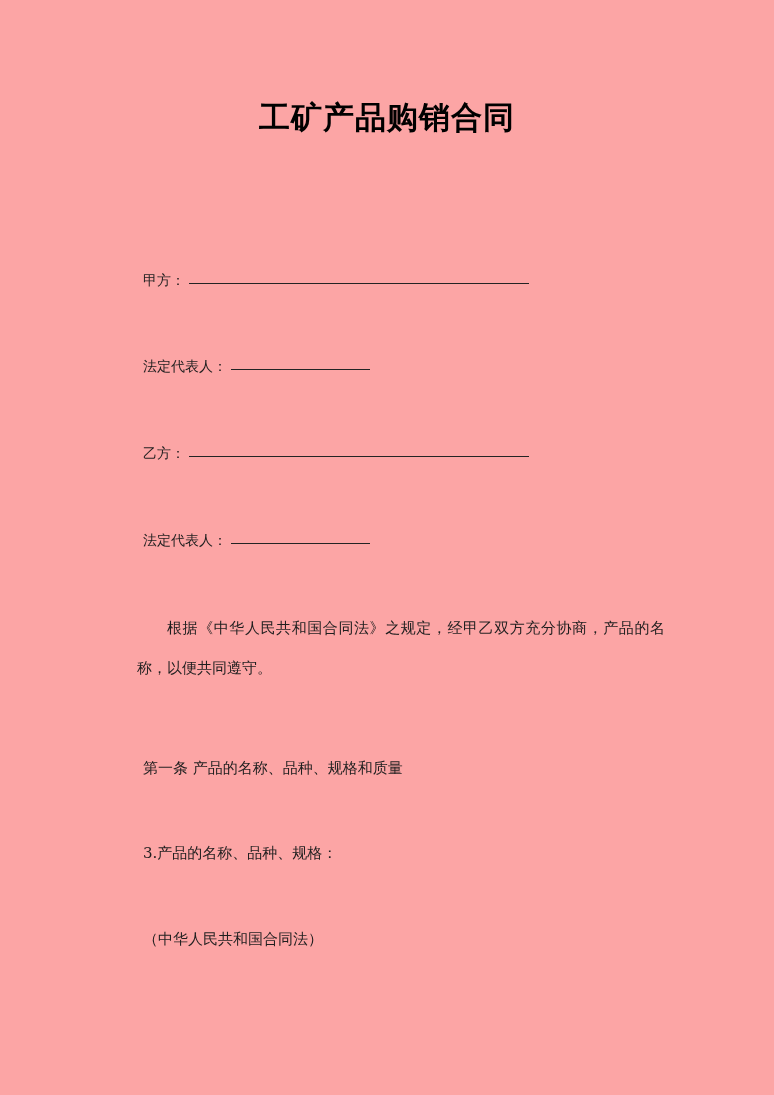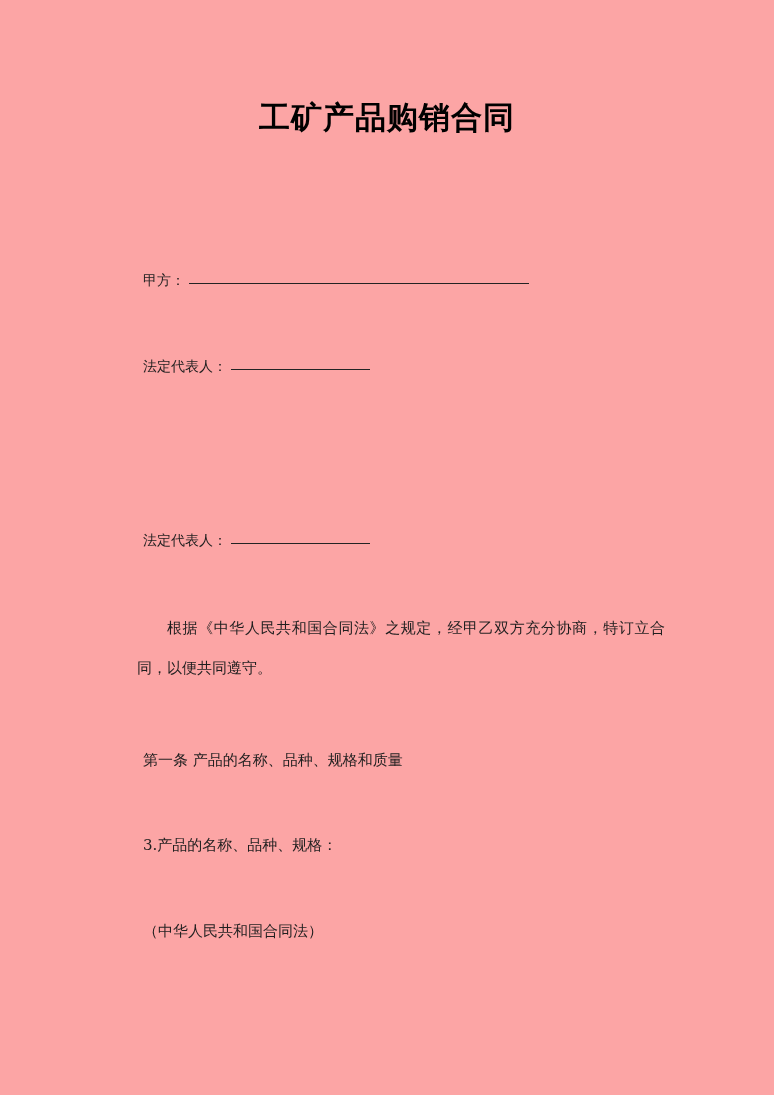--- a/index.html
+++ b/index.html
@@ -86,20 +86,21 @@
 
   .section-line {
     position: absolute;
     left: 137px;
     width: 528px;
     font-size: 15px;
     line-height: 26px;
     color: #1f1f1f;
     text-indent: 0.4em;
     white-space: nowrap;
+    margin-top: 8px;
   }
 
   .line-article-1 { top: 747px; }
   .line-item-1    { top: 832px; }
   .line-note-1    { top: 918px; }
 </style>
 </head>
 <body>
 
 <div class="page">
@@ -109,27 +110,31 @@
   <div class="field-row row-party-a">
     <span class="field-label">甲方：</span>
     <span class="field-rule rule-long"></span>
   </div>
 
   <div class="field-row row-rep-a">
     <span class="field-label">法定代表人：</span>
     <span class="field-rule rule-short"></span>
   </div>
 
+  <div class="field-row row-party-b">
+    <span class="field-label">乙方：</span>
+    <span class="field-rule rule-long"></span>
+  </div>
 
   <div class="field-row row-rep-b">
     <span class="field-label">法定代表人：</span>
     <span class="field-rule rule-short"></span>
   </div>
 
-  <div class="body-para para-preamble">根据《中华人民共和国合同法》之规定，经甲乙双方充分协商，特订立合同，以便共同遵守。</div>
+  <div class="body-para para-preamble">根据《中华人民共和国合同法》之规定，经甲乙双方充分协商，产品的名称，以便共同遵守。</div>
 
   <div class="section-line line-article-1">第一条 产品的名称、品种、规格和质量</div>
 
   <div class="section-line line-item-1">3.产品的名称、品种、规格：</div>
 
   <div class="section-line line-note-1">（中华人民共和国合同法）</div>
 
 </div>
 
 </body></html>

